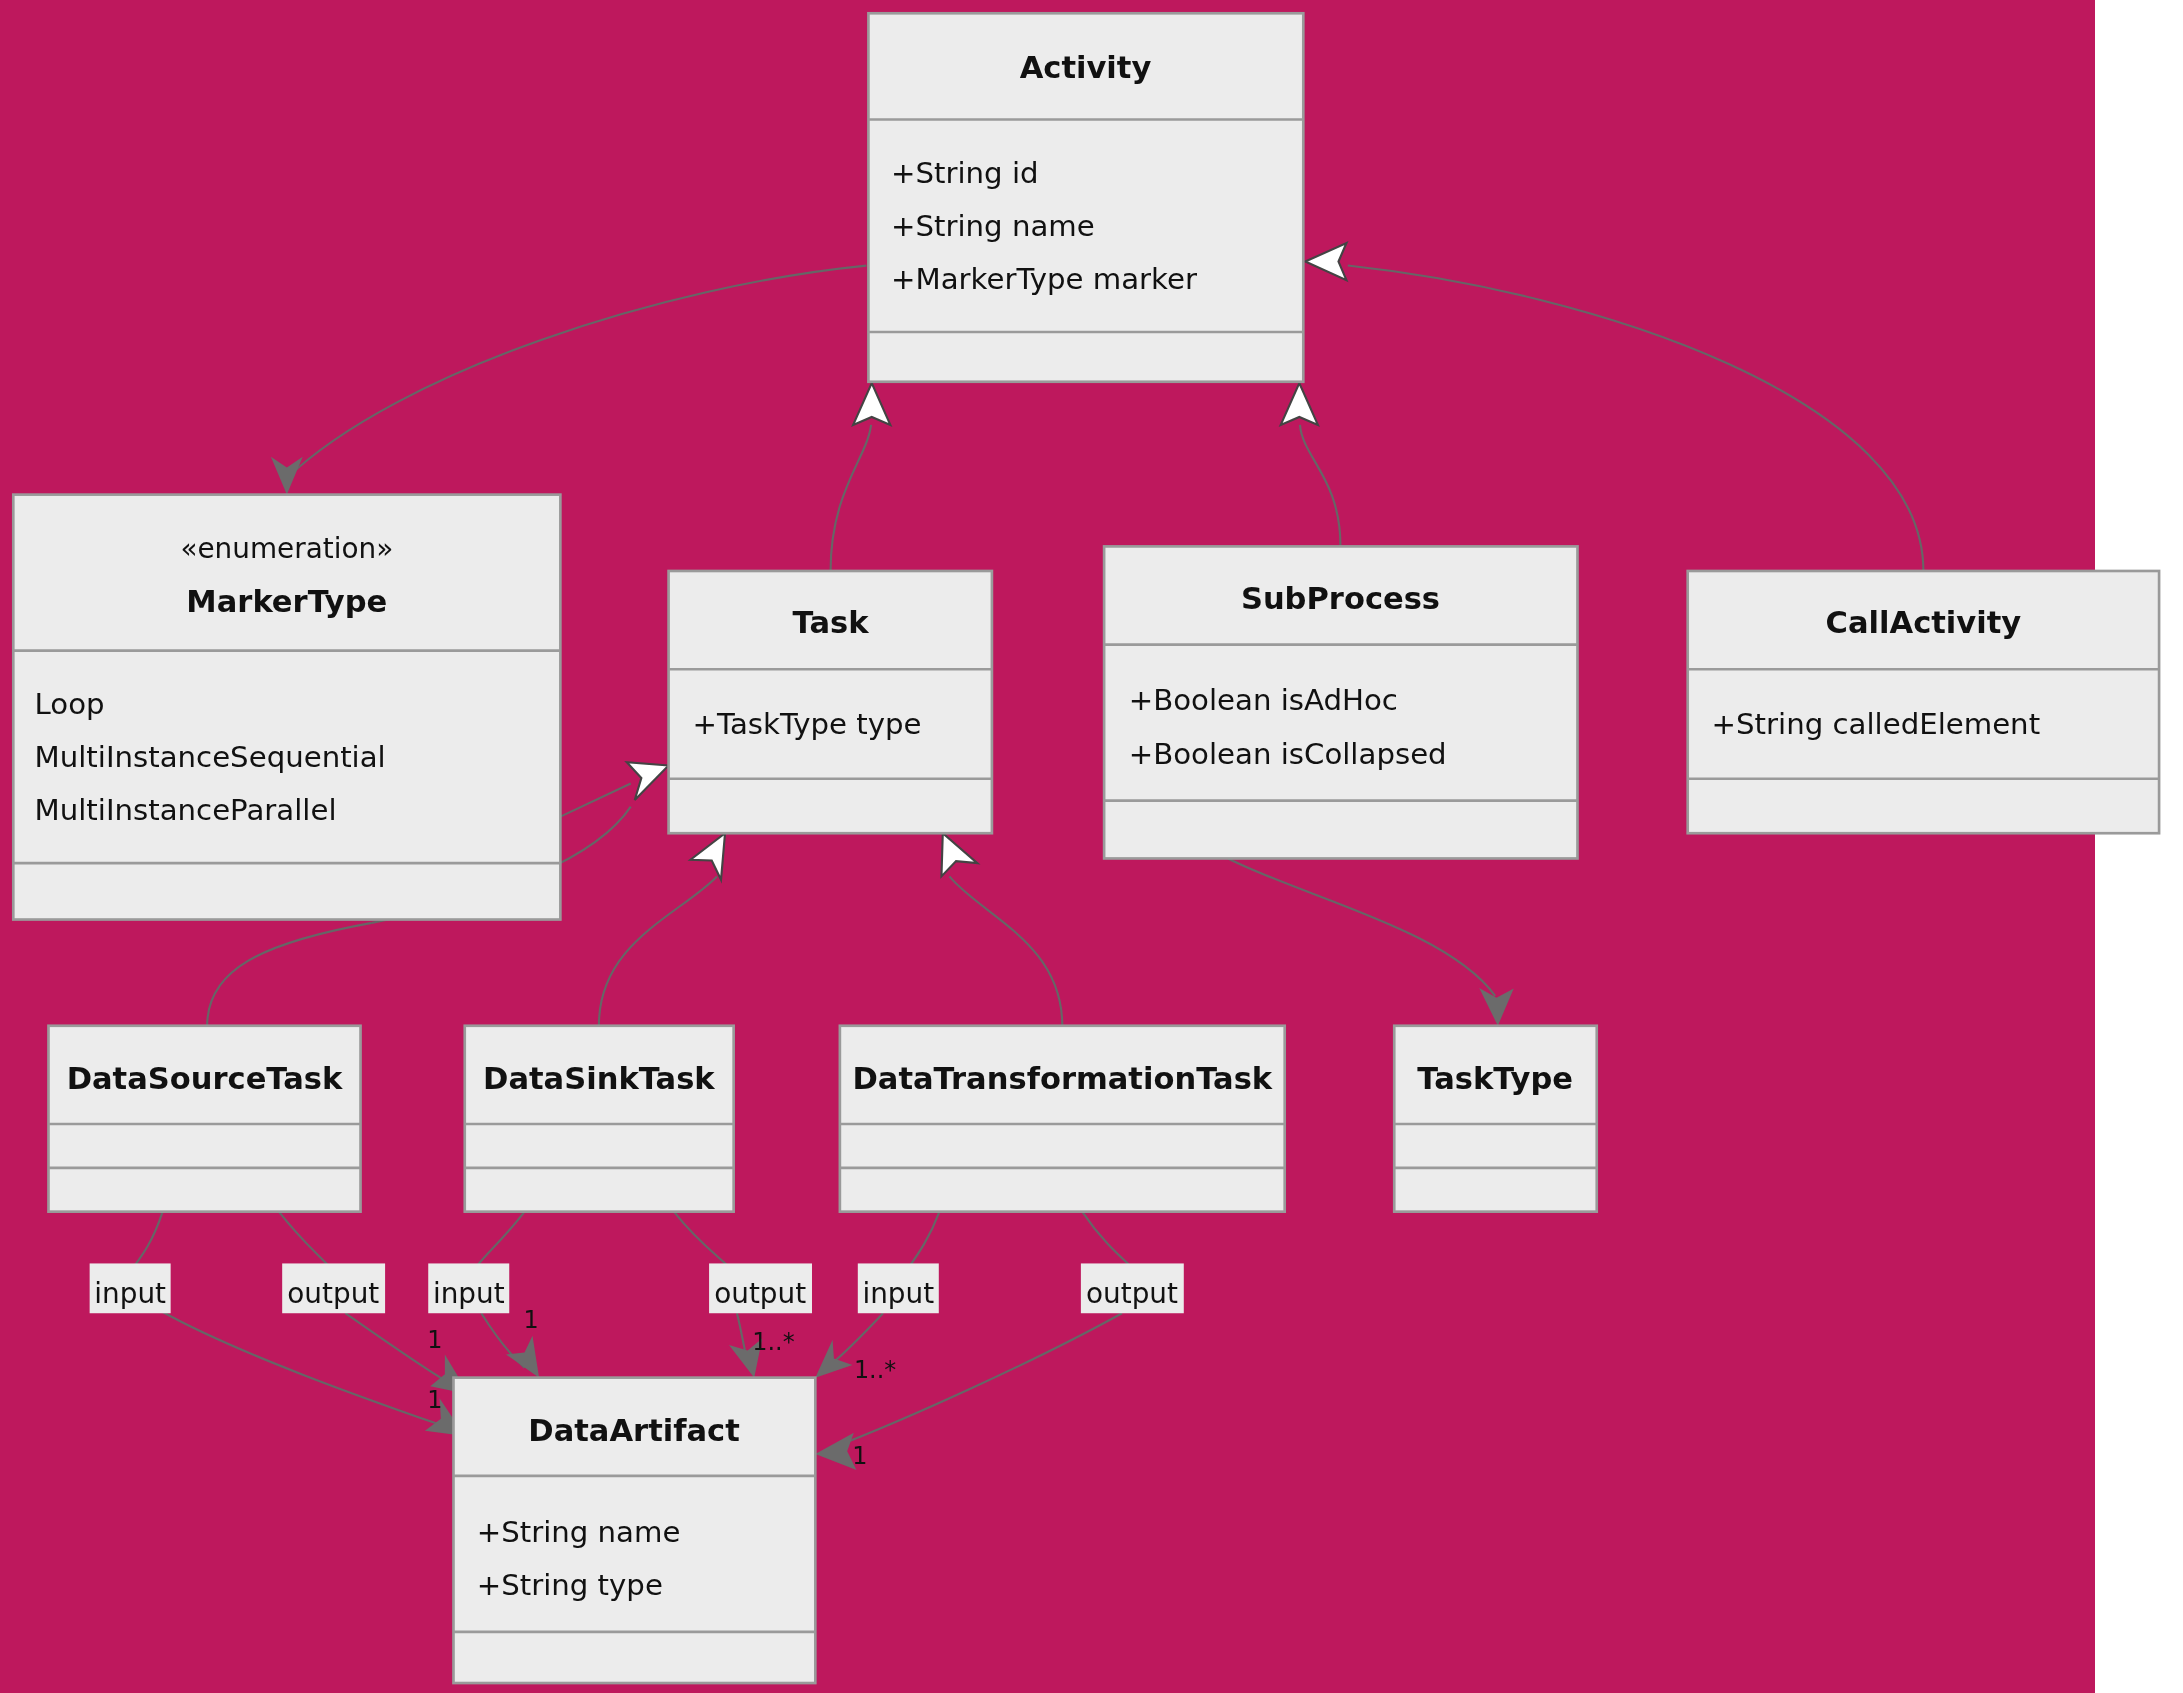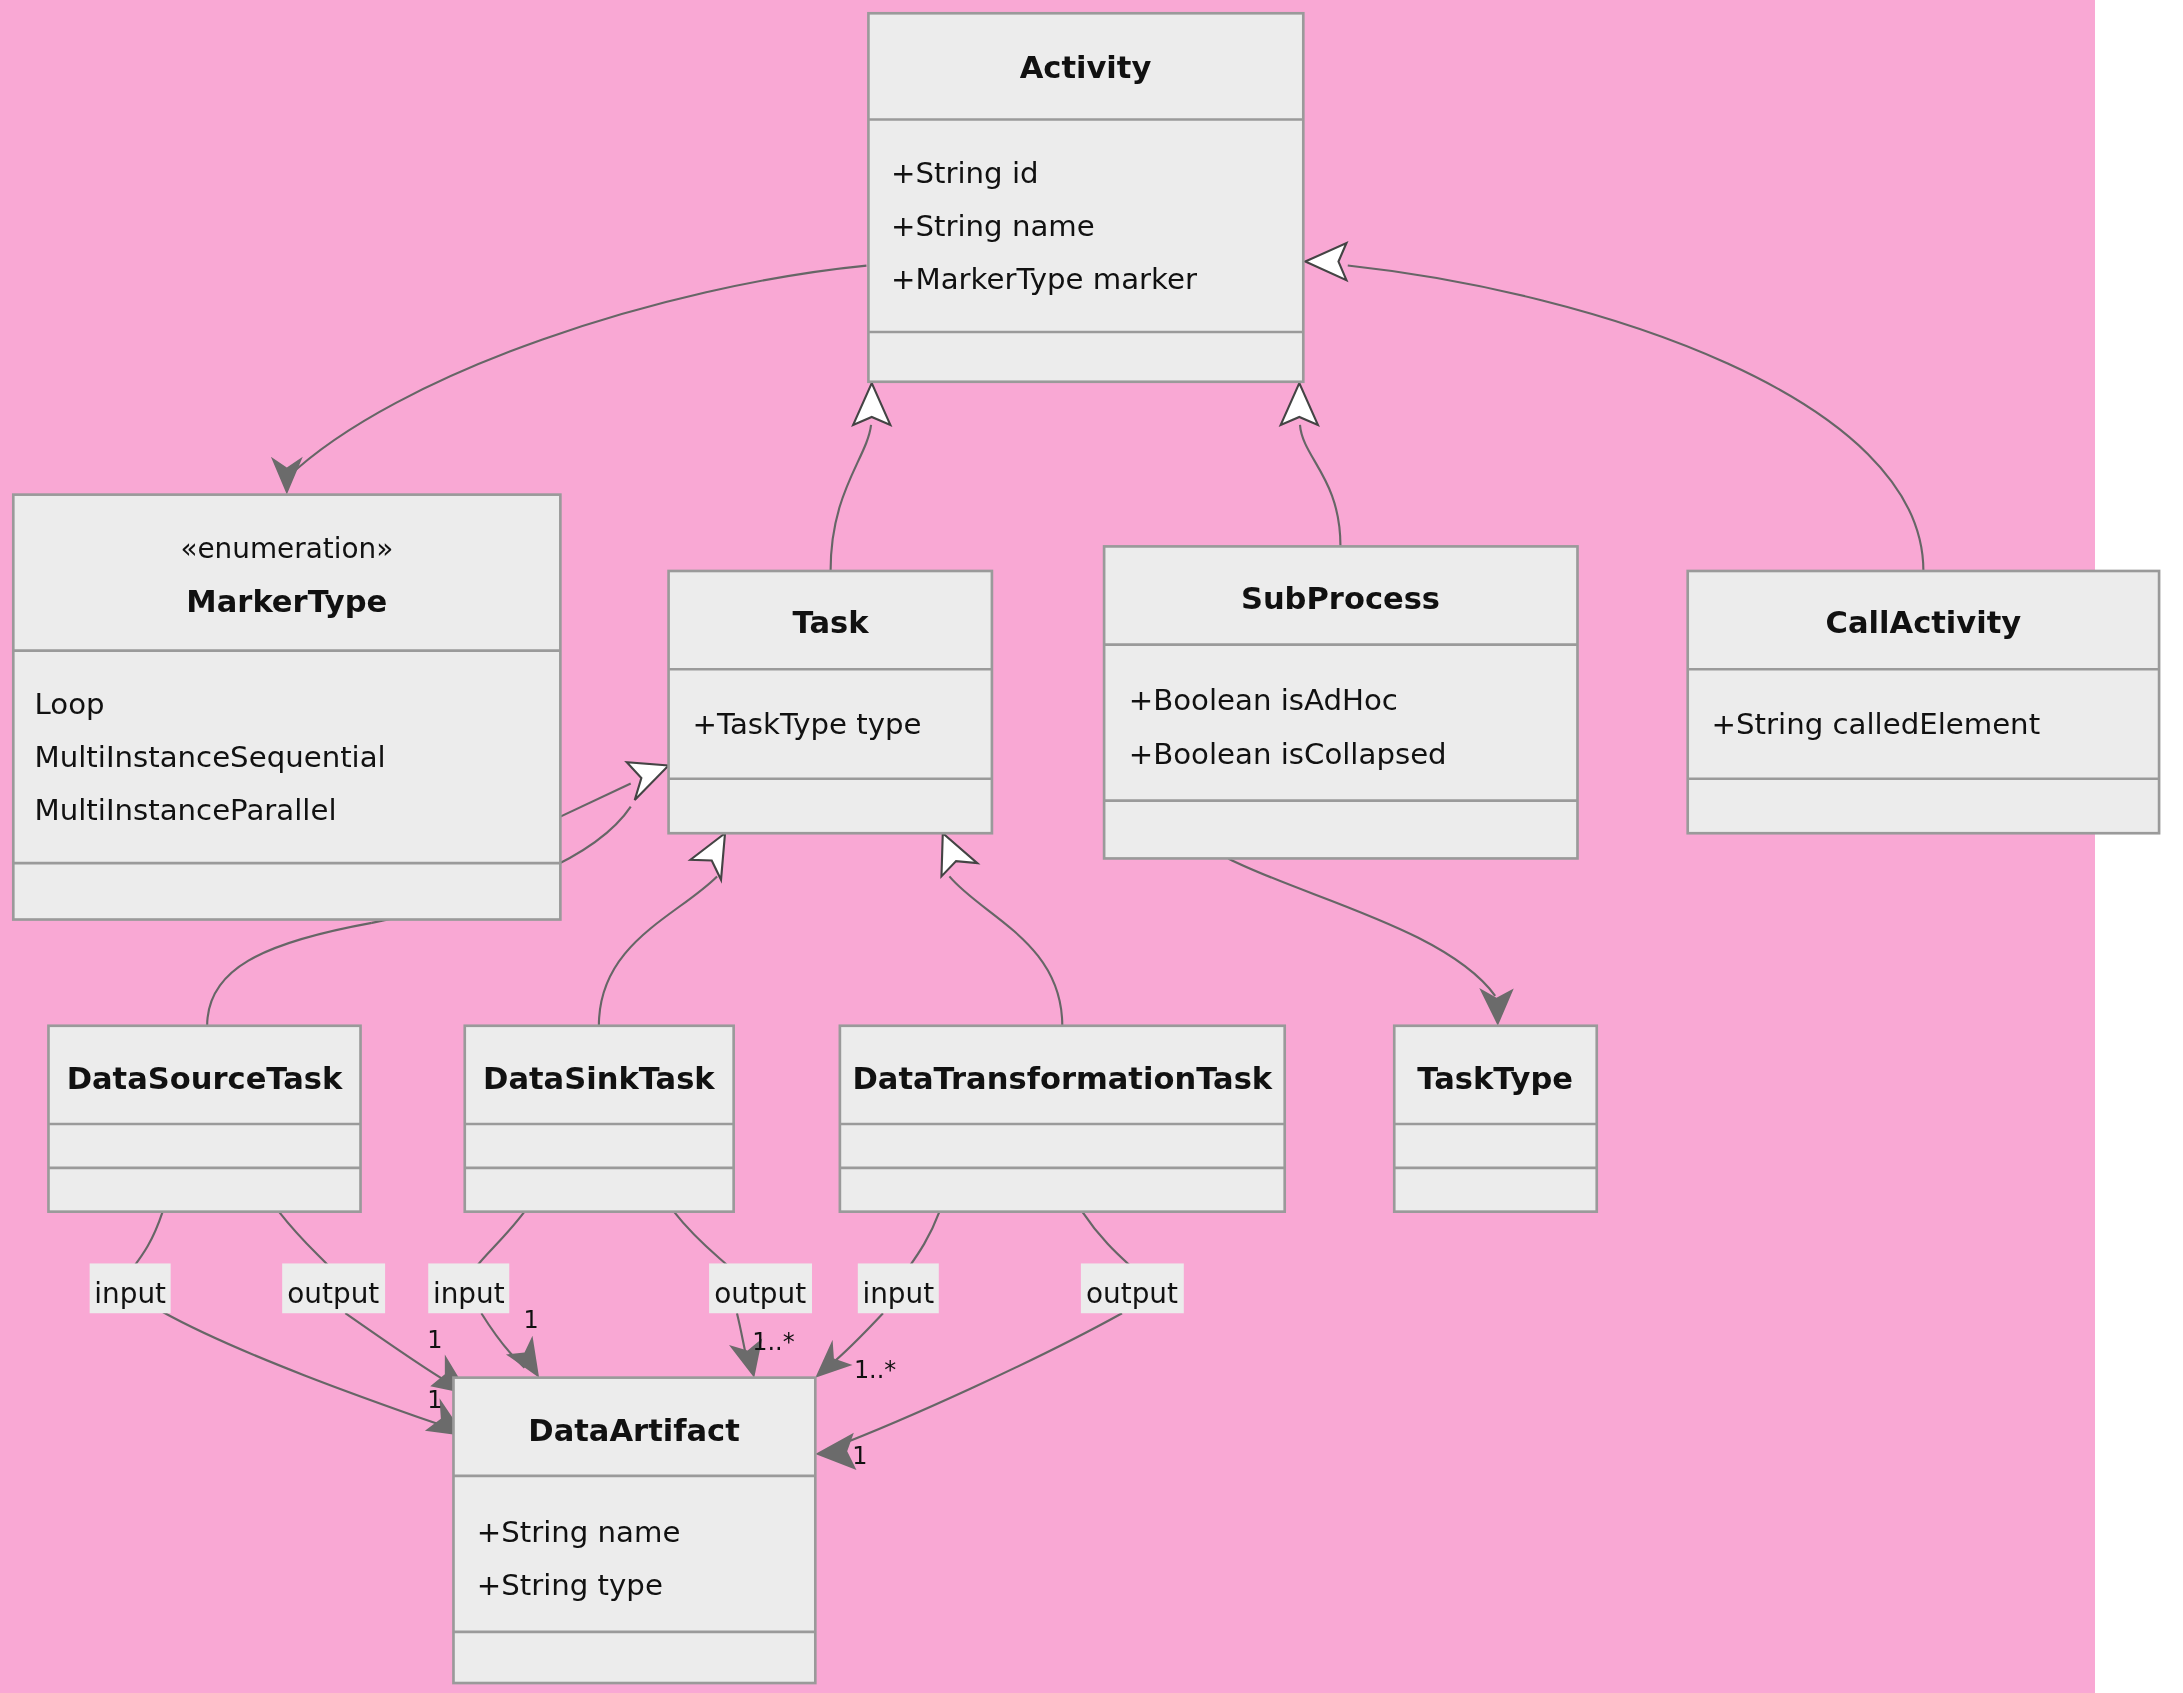--- a/index.html
+++ b/index.html
@@ -4,21 +4,21 @@
 <style>
   html, body {
     margin: 0;
     padding: 0;
     background: #ffffff;
   }
   #diagram-root {
     position: relative;
     width: 2095px;
     height: 1693px;
-    background: #f9a8d4;
+    background: #be185d;
     font-family: "DejaVu Sans", sans-serif;
   }
   svg.uml-canvas {
     display: block;
     width: 2183px;
     height: 1693px;
   }
   .cls-box-fill   { fill: #ececec; stroke: #9a9a9a; stroke-width: 4; }
   .cls-divider    { stroke: #9a9a9a; stroke-width: 4; }
   .cls-title      { font-family: "DejaVu Sans", sans-serif; font-size: 46px; font-weight: bold; fill: #111111; text-anchor: middle; }

